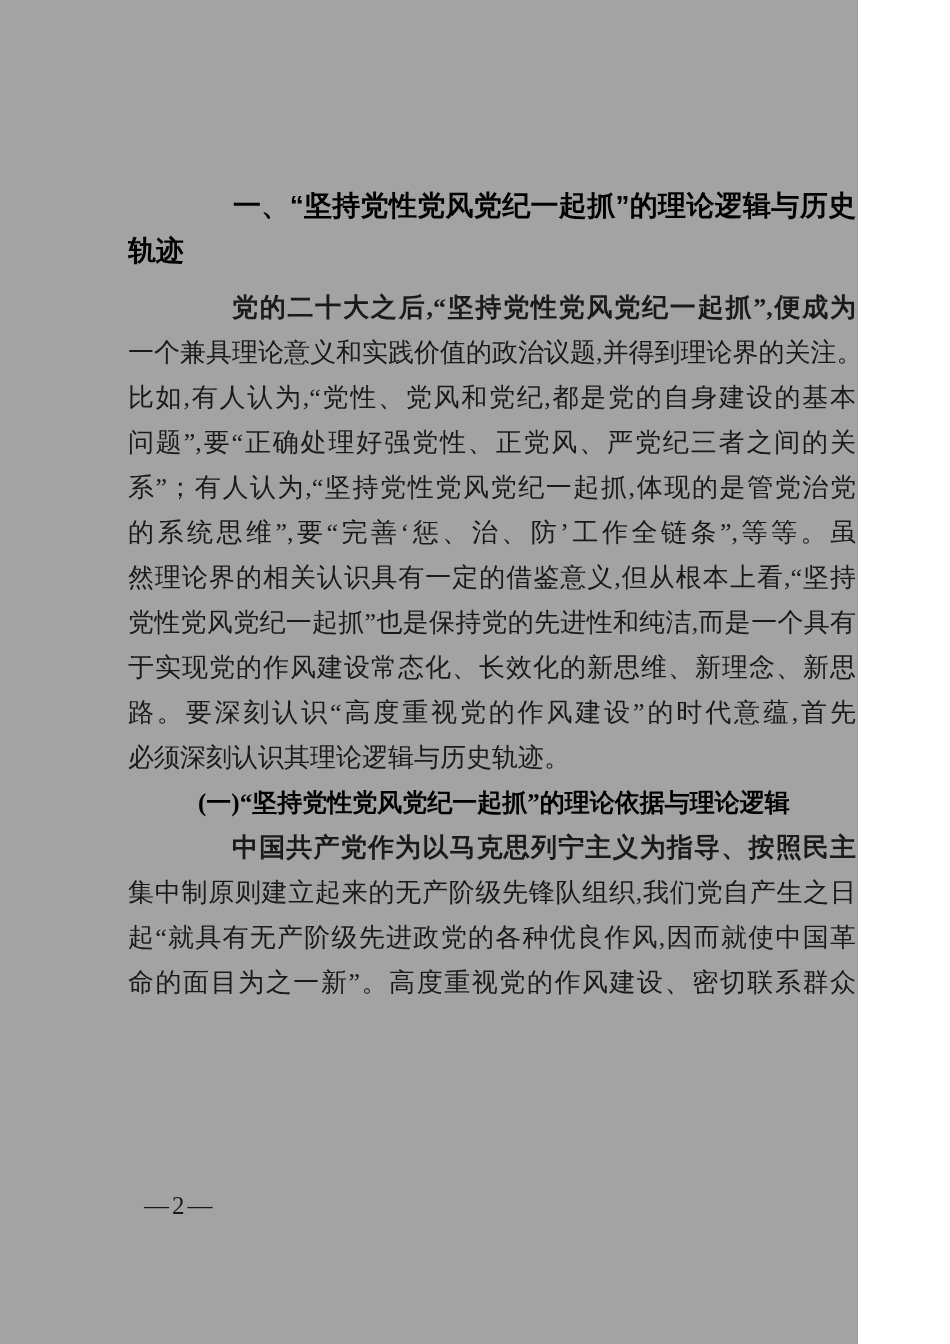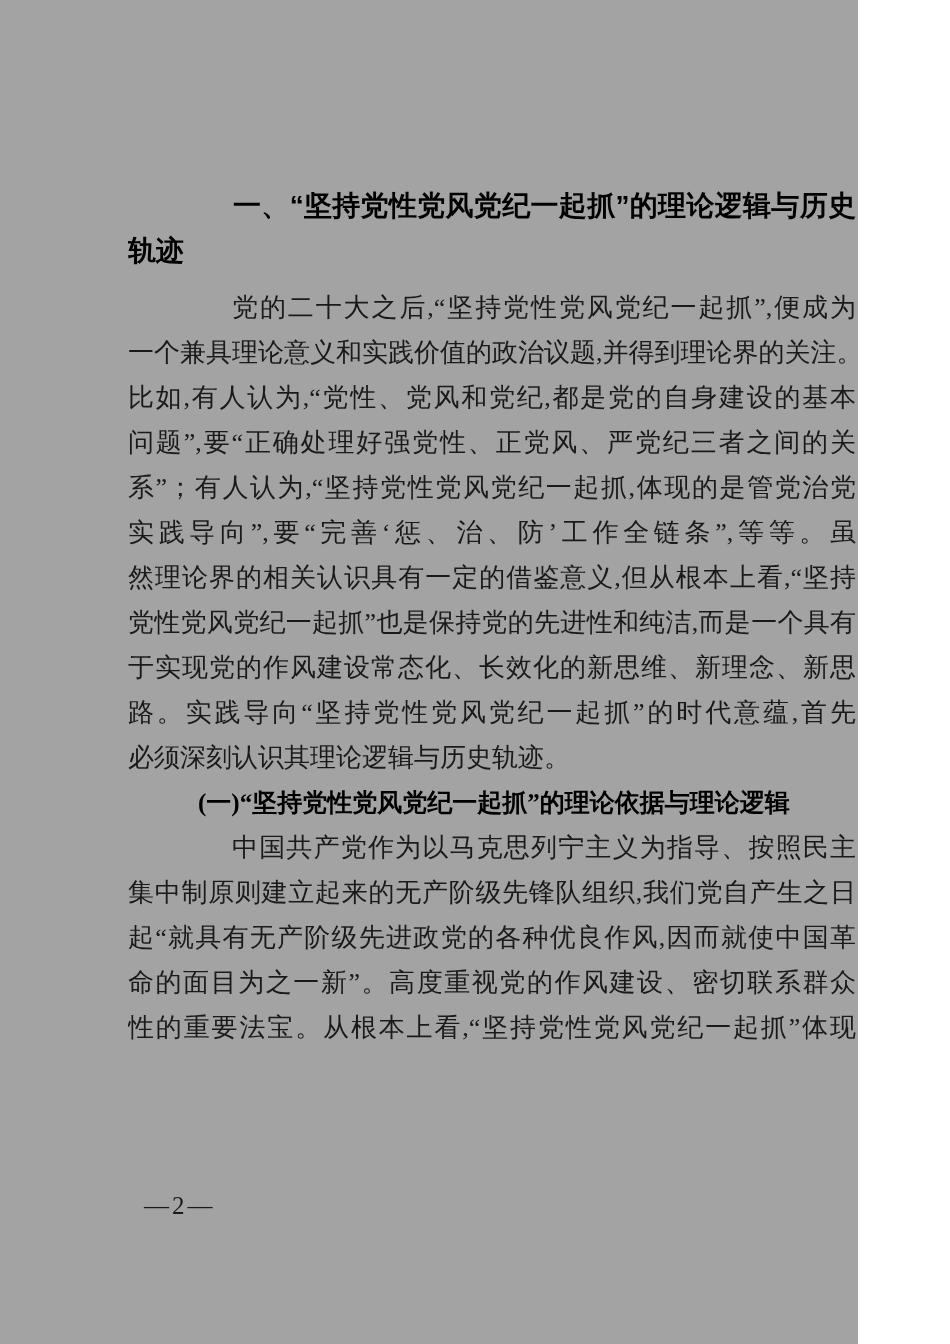--- a/index.html
+++ b/index.html
@@ -29,21 +29,21 @@
   }
   .line.para-end { text-align-last: left; }
   .block-title .line {
     font-family: "Liberation Sans", sans-serif;
     font-weight: 700;
     font-size: 28px;
     color: #000000;
   }
   .block-title { margin-bottom: 12px; }
   .block-title .line.indent { padding-left: 105px; }
-  .block-para .line.indent { padding-left: 104px; }
+  .block-para .line.indent { padding-left: 104px; font-weight: bold; }
   .block-heading2 .line {
     font-weight: 700;
     font-size: 25px;
     color: #000000;
     padding-left: 70px;
   }
   .page-number {
     position: absolute;
     left: 144px;
     top: 1186px;
@@ -62,32 +62,31 @@
       <div class="block block-title">
         <div class="line indent">一、“坚持党性党风党纪一起抓”的理论逻辑与历史</div>
         <div class="line para-end">轨迹</div>
       </div>
       <div class="block block-para">
         <div class="line indent">党的二十大之后,“坚持党性党风党纪一起抓”,便成为</div>
         <div class="line">一个兼具理论意义和实践价值的政治议题,并得到理论界的关注。</div>
         <div class="line">比如,有人认为,“党性、党风和党纪,都是党的自身建设的基本</div>
         <div class="line">问题”,要“正确处理好强党性、正党风、严党纪三者之间的关</div>
         <div class="line">系”；有人认为,“坚持党性党风党纪一起抓,体现的是管党治党</div>
-        <div class="line">实践导向”,要“完善‘惩、治、防’工作全链条”,等等。虽</div>
+        <div class="line">的系统思维”,要“完善‘惩、治、防’工作全链条”,等等。虽</div>
         <div class="line">然理论界的相关认识具有一定的借鉴意义,但从根本上看,“坚持</div>
         <div class="line">党性党风党纪一起抓”也是保持党的先进性和纯洁,而是一个具有</div>
         <div class="line">于实现党的作风建设常态化、长效化的新思维、新理念、新思</div>
-        <div class="line">路。实践导向“坚持党性党风党纪一起抓”的时代意蕴,首先</div>
+        <div class="line">路。要深刻认识“高度重视党的作风建设”的时代意蕴,首先</div>
         <div class="line para-end">必须深刻认识其理论逻辑与历史轨迹。</div>
       </div>
       <div class="block block-heading2">
         <div class="line para-end">(一)“坚持党性党风党纪一起抓”的理论依据与理论逻辑</div>
       </div>
       <div class="block block-para">
         <div class="line indent">中国共产党作为以马克思列宁主义为指导、按照民主</div>
         <div class="line">集中制原则建立起来的无产阶级先锋队组织,我们党自产生之日</div>
         <div class="line">起“就具有无产阶级先进政党的各种优良作风,因而就使中国革</div>
         <div class="line">命的面目为之一新”。高度重视党的作风建设、密切联系群众</div>
-        <div class="line">性的重要法宝。从根本上看,“坚持党性党风党纪一起抓”体现</div>
       </div>
     </div>
   <div class="page-number">—2—</div>
 </div>
 
 </body></html>

